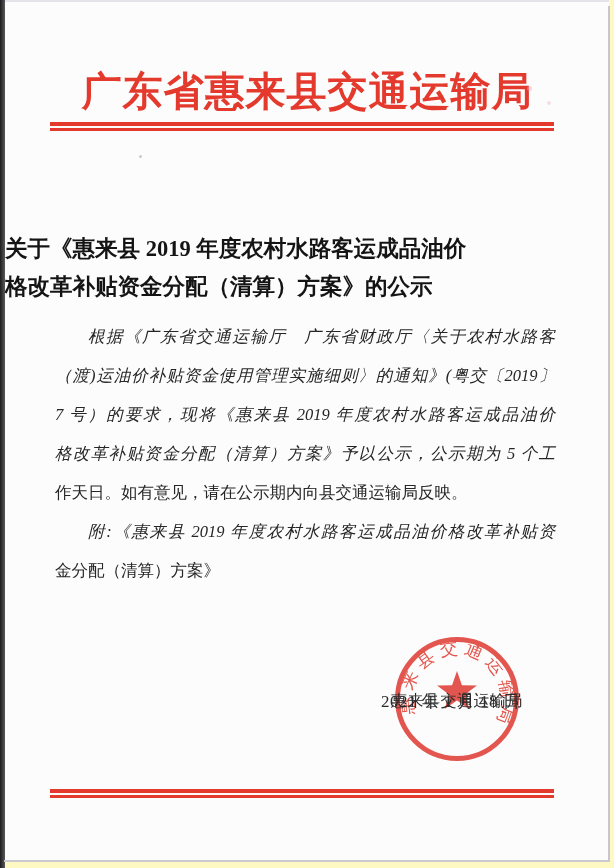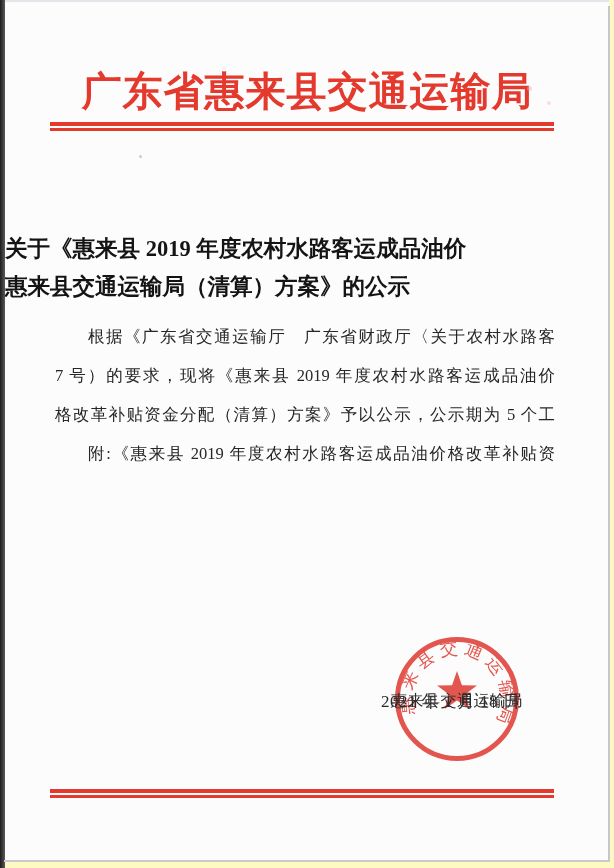--- a/index.html
+++ b/index.html
@@ -35,21 +35,21 @@
     text-align:left;color:#141414;font-weight:bold;
     font-size:22.5px;line-height:38px;
   }
 
   .body-text{
     position:absolute;left:55px;top:317px;width:500px;
     color:#262626;font-size:16.5px;line-height:39px;
   }
   .bl{white-space:nowrap;}
   .bl.ind{text-indent:33px;}
-  .bl.j{white-space:normal;text-align:justify;text-align-last:justify;}
+  .bl.j{white-space:normal;text-align:justify;text-align-last:justify;font-style:italic;}
 
   .seal{
     position:absolute;left:387px;top:629px;width:140px;height:140px;
     opacity:.88;mix-blend-mode:multiply;
   }
   .signature-agency{
     position:absolute;left:391px;top:691px;color:#2b2b2b;
     font-size:16px;letter-spacing:0.5px;white-space:nowrap;
   }
   .signature-date{
@@ -66,28 +66,31 @@
 
 <div class="scan">
   <div class="paper"></div>
 
   <div class="agency-header">广东省惠来县交通运输局</div>
 
   <div class="red-rule rule-top"></div>
 
   <div class="notice-title">
     <div>关于《惠来县 2019 年度农村水路客运成品油价</div>
-    <div>惠来县交通运输局（清算）方案》的公示</div>
+    <div>格改革补贴资金分配（清算）方案》的公示</div>
   </div>
 
   <div class="body-text">
     <div class="bl ind j">根据《广东省交通运输厅　广东省财政厅〈关于农村水路客</div>
+    <div class="bl j">（渡)运油价补贴资金使用管理实施细则〉的通知》(粤交〔2019〕</div>
     <div class="bl j">7 号）的要求，现将《惠来县 2019 年度农村水路客运成品油价</div>
     <div class="bl j">格改革补贴资金分配（清算）方案》予以公示，公示期为 5 个工</div>
+    <div class="bl">作天日。如有意见，请在公示期内向县交通运输局反映。</div>
     <div class="bl ind j">附:《惠来县 2019 年度农村水路客运成品油价格改革补贴资</div>
+    <div class="bl">金分配（清算）方案》</div>
   </div>
 
   <svg class="seal" viewBox="0 0 140 140" xmlns="http://www.w3.org/2000/svg">
     <circle cx="70" cy="70" r="59.5" fill="none" stroke="#e34036" stroke-width="5"></circle>
     <path d="M70,42 L74.94,56.2 L89.97,56.51 L77.99,65.6 L82.34,79.99 L70,71.4 L57.66,79.99 L62.01,65.6 L50.03,56.51 L65.06,56.2 Z" fill="#e34036"></path>
     <defs>
       <path id="sealArc" d="M 28.3 86.9 A 45 45 0 1 1 111.7 86.9" fill="none"></path>
     </defs>
     <text font-size="18" fill="#e34036" letter-spacing="5" font-family="Liberation Serif, DejaVu Serif, serif">
       <textPath href="#sealArc" startOffset="2">惠来县交通运输局</textPath>

